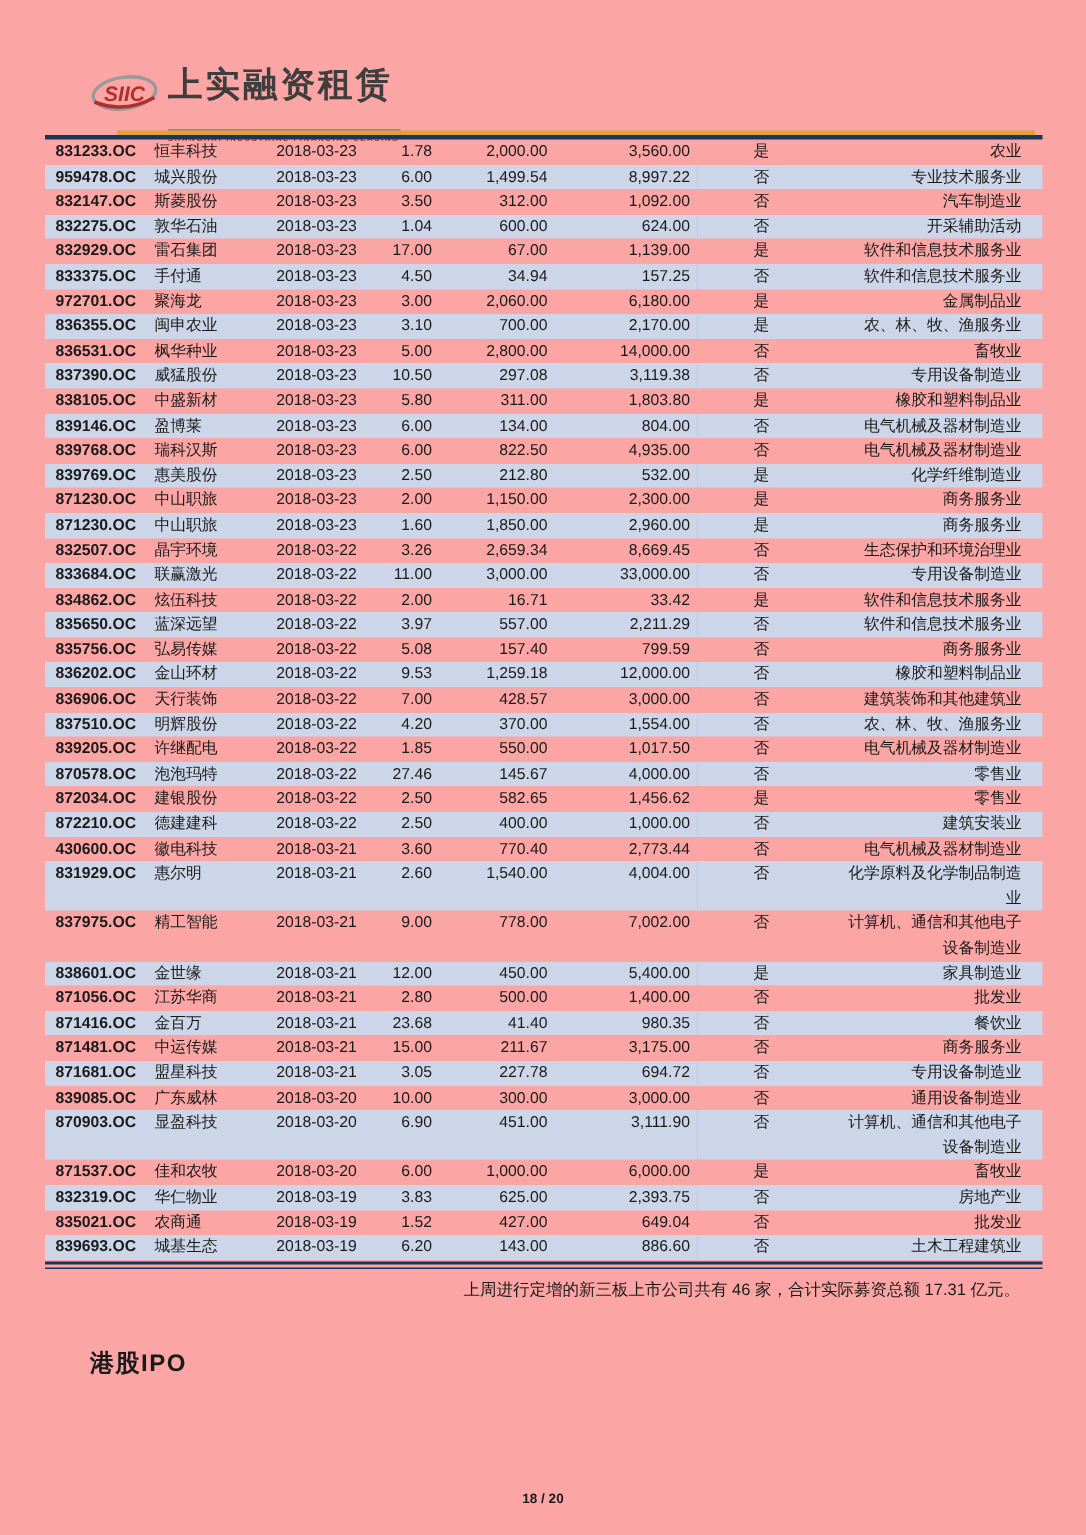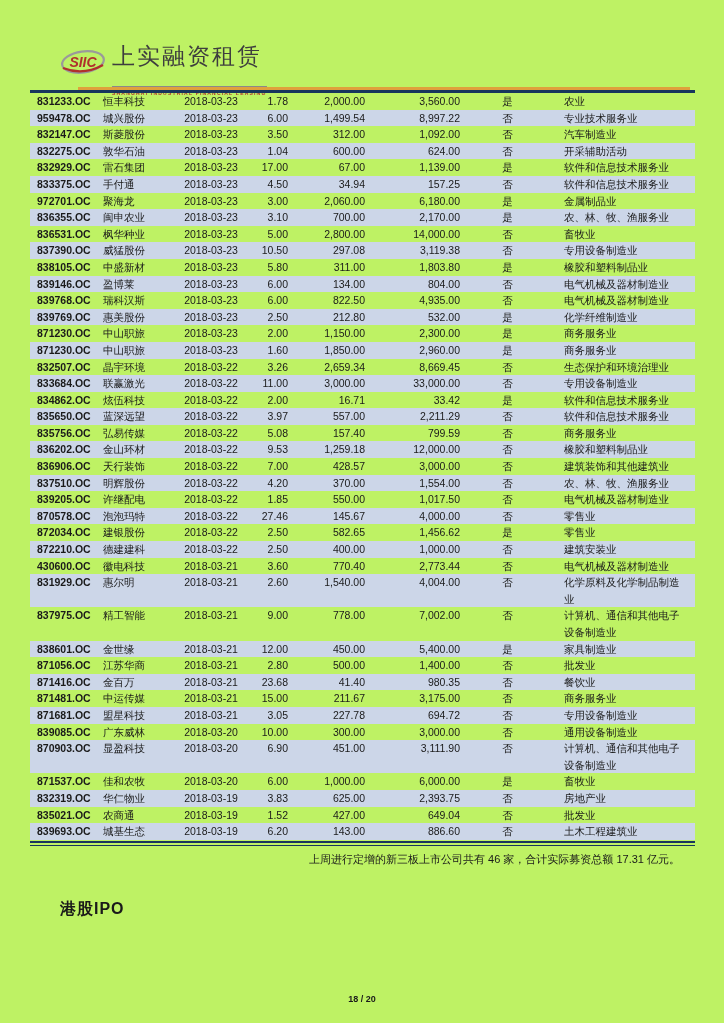--- a/index.html
+++ b/index.html
@@ -1,27 +1,27 @@
 <!DOCTYPE html>
 <html style="--stripe: #ccd6e8; --navy: #17365d; --gold: #dfa13c; --logo-red: #b0302c; --text: #1a1a1a;"><head>
 <meta charset="utf-8">
 <style>
   html,body { margin:0; padding:0; background:#e8e8e8; }
   .page {
     position:relative; width:724px; height:1023px; margin:0 auto;
-    background:#bef264; overflow:hidden;
+    background:#fca5a5; overflow:hidden;
     font-family:"Liberation Sans","DejaVu Sans",sans-serif;
     color:var(--text,#1a1a1a);
   }
   
   .logo { position:absolute; left:60px; top:44px; display:flex; align-items:flex-start; }
   .logo-mark { width:46px; height:32px; flex:0 0 auto; margin-top:2px; }
   .logo-text { margin-left:6px; }
   .logo-cn {
-    font-size:23px; font-weight:normal; letter-spacing:2px; color:#3e3e3e;
+    font-size:23px; font-weight:bold; letter-spacing:2px; color:#3e3e3e;
     border-bottom:2px solid #8a8a8a; padding-bottom:17px; line-height:1.1;
   }
   .logo-en {
     font-size:5px; letter-spacing:1.2px; color:var(--logo-red,#b0302c);
     margin-top:2px; white-space:nowrap; font-weight:bold;
   }
   
   .table-wrap { position:absolute; left:30px; top:87px; width:665px; }
   .top-border { position:relative; height:6px; }
   .top-border .gold { position:absolute; left:48px; width:612px; top:0; height:3px; background:var(--gold,#dfa13c); }
@@ -29,21 +29,21 @@
   table { width:665px; border-collapse:collapse; table-layout:fixed; font-size:10.5px; }
   td { padding:0; line-height:16.6px; vertical-align:top; overflow:hidden; }
   tbody tr:nth-child(even) { background:var(--stripe,#ccd6e8); }
   .c-code    { font-weight:bold; padding-left:7px; }
   .c-name    { padding-left:3px; }
   .c-date    { text-align:center; }
   .c-price   { text-align:right; padding-right:4px; }
   .c-shares  { text-align:right; padding-right:5px;margin-top:16px; }
   .c-amount  { text-align:right; padding-right:5px; }
   .c-flag    { text-align:center; }
-  .c-industry{ text-align:left; padding:0 14px; }
+  .c-industry{ text-align:right; padding:0 14px; }
   .bottom-line-1 { height:2.5px; background:var(--navy,#17365d); margin-top:1px; }
   .bottom-line-2 { height:1px;  background:var(--navy,#17365d); margin-top:2px; }
   
   .summary { margin:6px 0 0 0; font-size:11px; text-align:right; padding-right:15px; }
   .section-heading {
     position:absolute; left:60px; top:899px; margin:0;
     font-size:16px; font-weight:bold; letter-spacing:1px;
   }
   .page-number {
     position:absolute; left:0; top:994px; width:100%;

